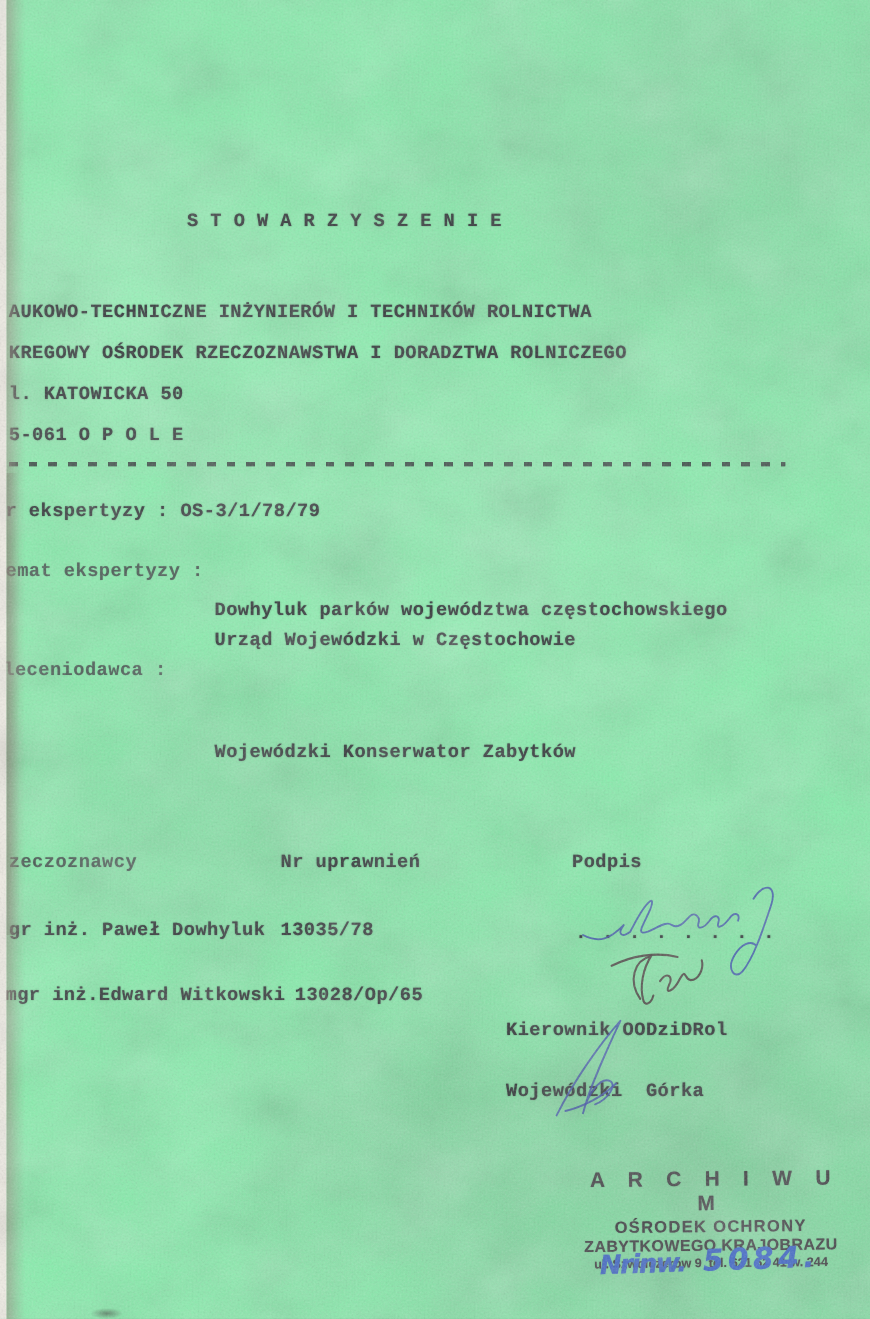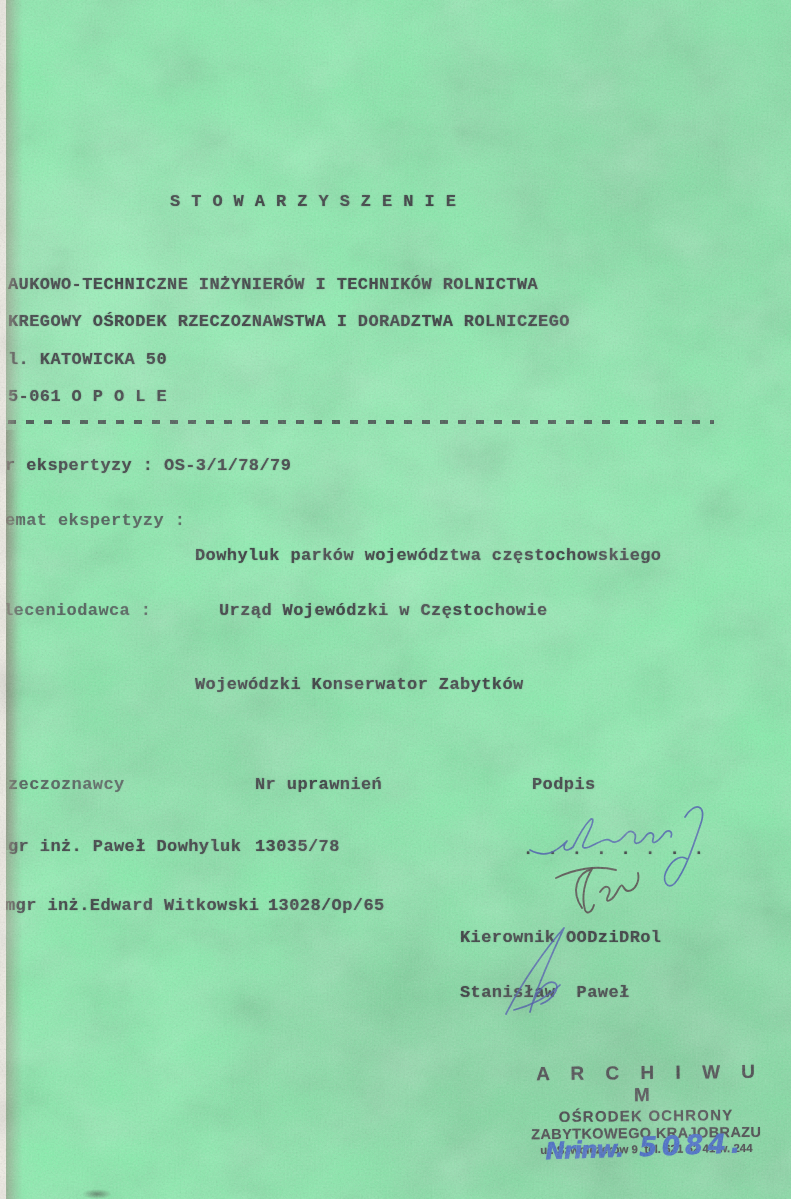--- a/index.html
+++ b/index.html
@@ -98,36 +98,36 @@
   <div class="line" style="left:8px;top:388px;">5-061 O P O L E</div>
 
   <div class="dashed-sep"></div>
 
   <div class="line" style="left:5px;top:457px;"><span>r ekspertyzy :</span><span> </span><span>OS-3/1/78/79</span></div>
 
   <div class="line faint" style="left:5px;top:512px;">emat ekspertyzy :</div>
   <div class="line" style="left:195px;top:547px;">Dowhyluk parków województwa częstochowskiego</div>
 
   <div class="line faint" style="left:3px;top:602px;">leceniodawca :</div>
-  <div class="line" style="left:195px;top:602px;margin-left:24px;">Urząd Wojewódzki w Częstochowie</div>
+  <div class="line" style="left:195px;top:574px;">Urząd Wojewódzki w Częstochowie</div>
   <div class="line" style="left:195px;top:676px;">Wojewódzki Konserwator Zabytków</div>
 
   <div class="line faint" style="left:8px;top:776px;">zeczoznawcy</div>
   <div class="line" style="left:255px;top:776px;">Nr uprawnień</div>
-  <div class="line" style="left:520px;top:776px;margin-left:12px;">Podpis</div>
+  <div class="line" style="left:520px;top:776px;">Podpis</div>
 
   <div class="line" style="left:8px;top:838px;">gr inż. Paweł Dowhyluk</div>
   <div class="line" style="left:255px;top:838px;">13035/78</div>
   <div class="line" style="left:523px;top:841px;letter-spacing:2px;">. . . . . . . .</div>
 
   <div class="line" style="left:5px;top:897px;">mgr inż.Edward Witkowski</div>
   <div class="line" style="left:268px;top:897px;">13028/Op/65</div>
 
   <div class="line" style="left:460px;top:929px;">Kierownik OODziDRol</div>
-  <div class="line" style="left:460px;top:984px;">Stanisław  Paweł</div>
+  <div class="line" style="left:460px;top:984px;">Wojewódzki  Górka</div>
 
   <svg class="sig blue-ink" style="left:525px;top:795px;" width="190" height="98" viewBox="0 0 190 98">
     <path d="M5,55 C20,63 30,58 42,46 C36,54 40,58 48,52 C62,24 72,16 66,32 C60,46 52,56 64,52 C74,48 80,42 86,46 C92,50 98,42 102,38 C106,34 112,38 110,44 C108,50 114,50 120,42 C125,35 130,38 128,44 C126,50 132,48 138,40 C143,33 148,36 146,42"></path>
     <path d="M160,22 C170,6 182,10 176,28 C168,52 160,76 150,88 C143,96 135,86 143,73 C149,63 157,60 162,64"></path>
   </svg>
 
   <svg class="sig dark-ink" style="left:548px;top:858px;" width="112" height="58" viewBox="0 0 112 58">
     <path d="M8,20 C26,11 48,7 68,12"></path>
     <path d="M34,50 C23,34 28,15 44,11 C37,22 33,38 37,52 C39,57 44,54 46,47"></path>
     <path d="M52,34 C58,25 65,29 60,38 C56,46 64,44 70,32 C76,21 74,33 80,33 C87,33 92,23 90,15"></path>

